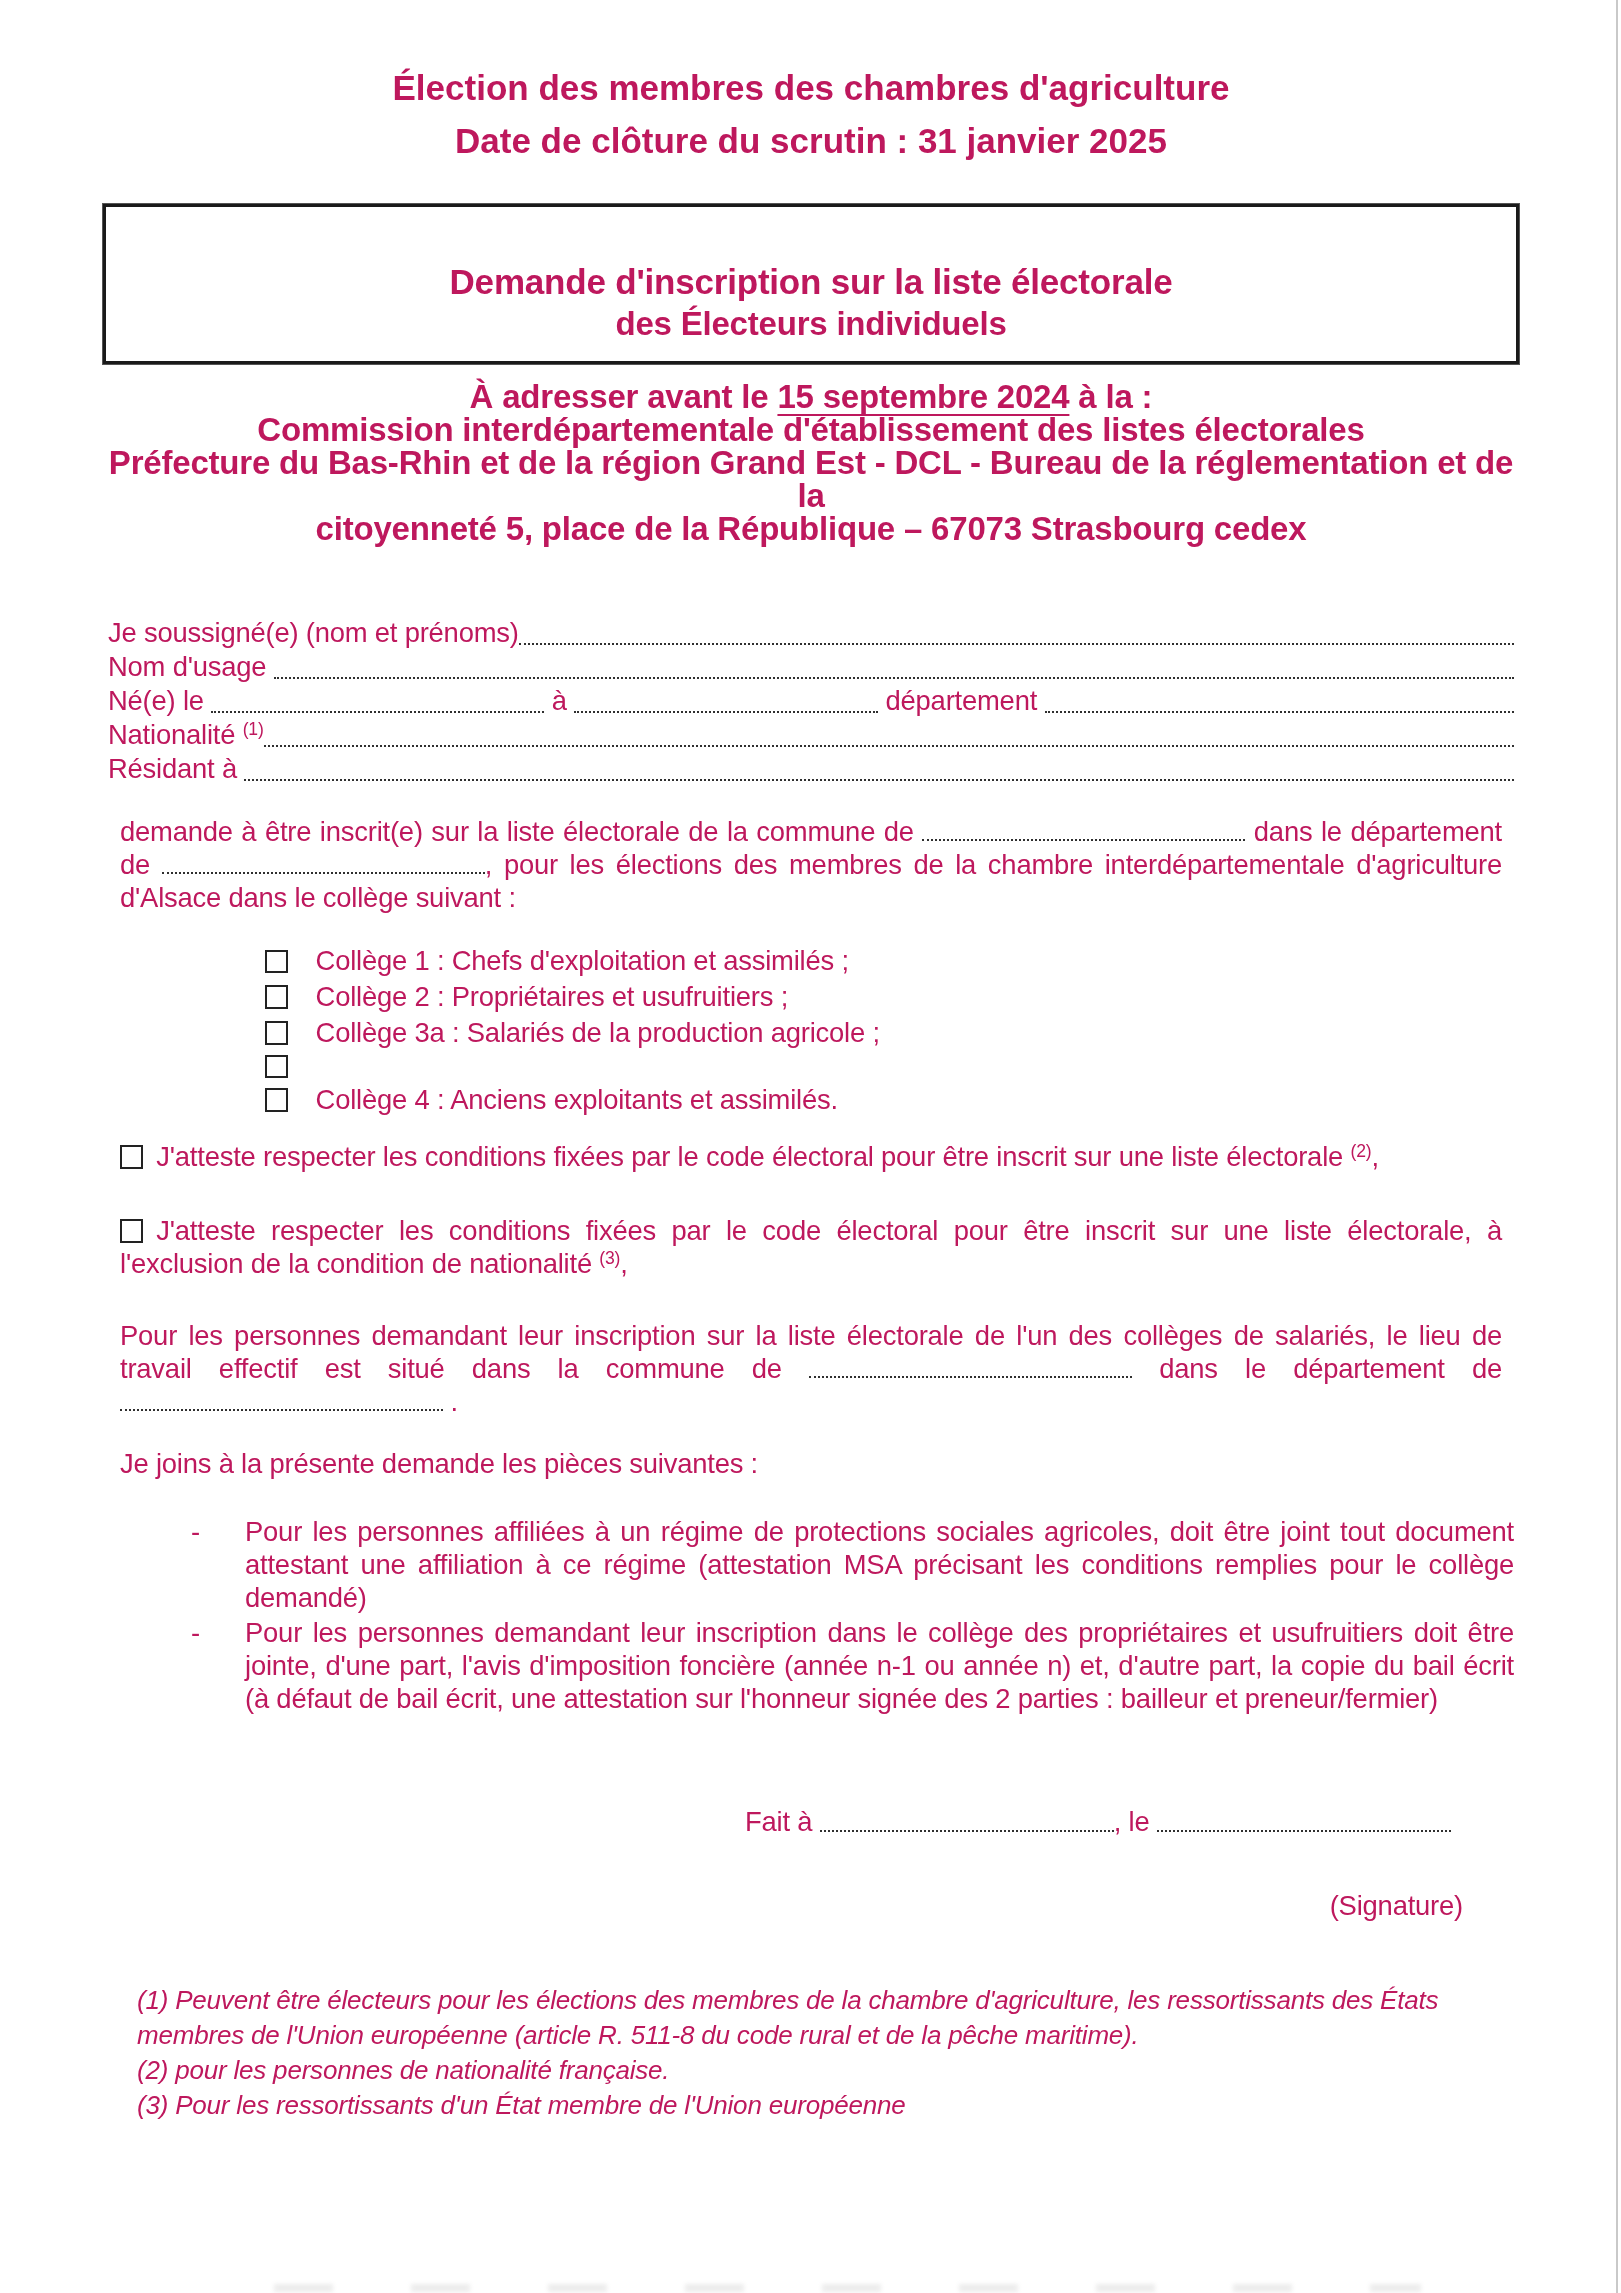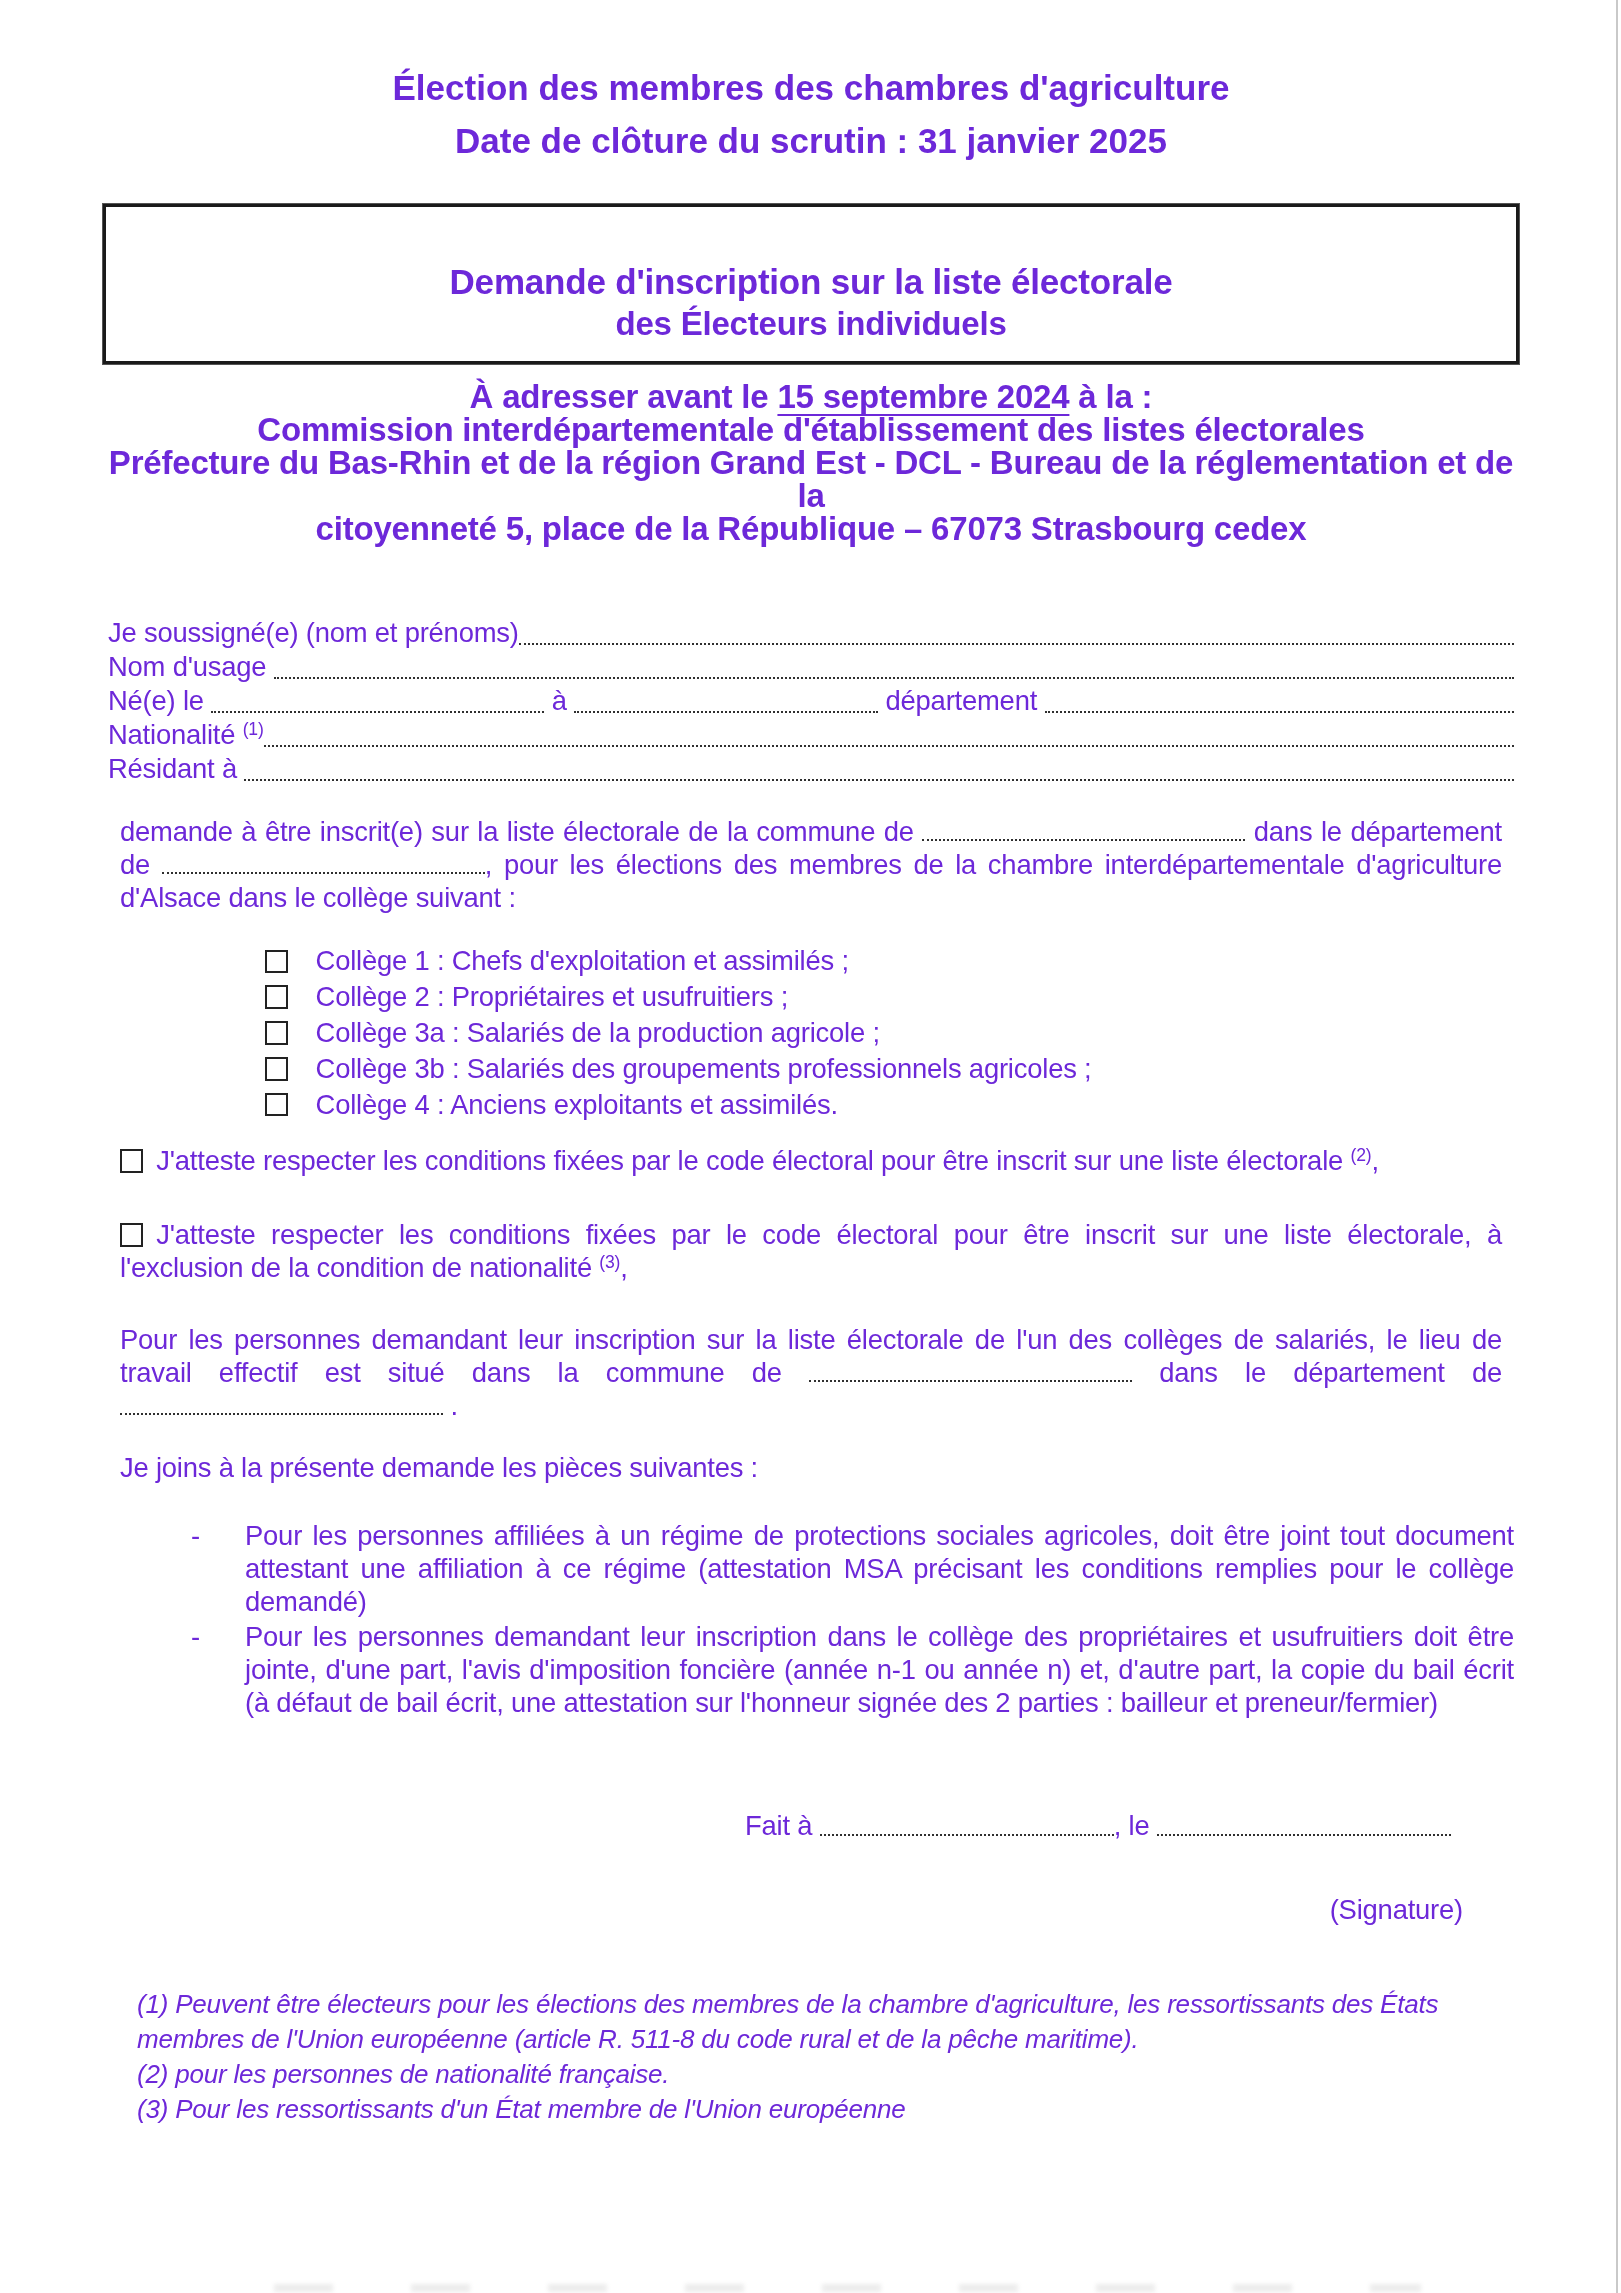--- a/index.html
+++ b/index.html
@@ -1,21 +1,21 @@
 <!DOCTYPE html>
 <html><head>
 <meta charset="utf-8">
 <style>
   html,body{margin:0;padding:0;background:#e8e8e8;}
   .page{
     position:relative;
     width:1621px;height:2294px;
     margin:0 auto;
     background:#ffffff;
-    color:#6d28d9;
+    color:#be185d;
     font-family:"Liberation Sans","DejaVu Sans",sans-serif;
     font-size:27.4px;
     letter-spacing:-0.2px;
     overflow:hidden;
     box-sizing:border-box;
     padding:61px 107px 0 108px;
   }
   .b{font-weight:bold;}
   .c{text-align:center;}
   .j{text-align:justify;}
@@ -161,21 +161,20 @@
     <div class="crow">
       <span class="cb"></span>
       <span>Collège 2 : Propriétaires et usufruitiers ;</span>
     </div>
     <div class="crow">
       <span class="cb"></span>
       <span>Collège 3a : Salariés de la production agricole ;</span>
     </div>
     <div class="crow">
       <span class="cb"></span>
-      <span>Collège 3b : Salariés des groupements professionnels agricoles ;</span>
     </div>
     <div class="crow">
       <span class="cb"></span>
       <span>Collège 4 : Anciens exploitants et assimilés.</span>
     </div>
   </div>
 
   <p class="para j att1"><span class="cb-inline"></span><span>J'atteste respecter les conditions fixées par le code électoral pour être inscrit sur une liste électorale </span><sup>(2)</sup><span>,</span></p>
 
   <p class="para j att2"><span class="cb-inline"></span><span>J'atteste respecter les conditions fixées par le code électoral pour être inscrit sur une liste électorale, à l'exclusion de la condition de nationalité </span><sup>(3)</sup><span>,</span></p>

